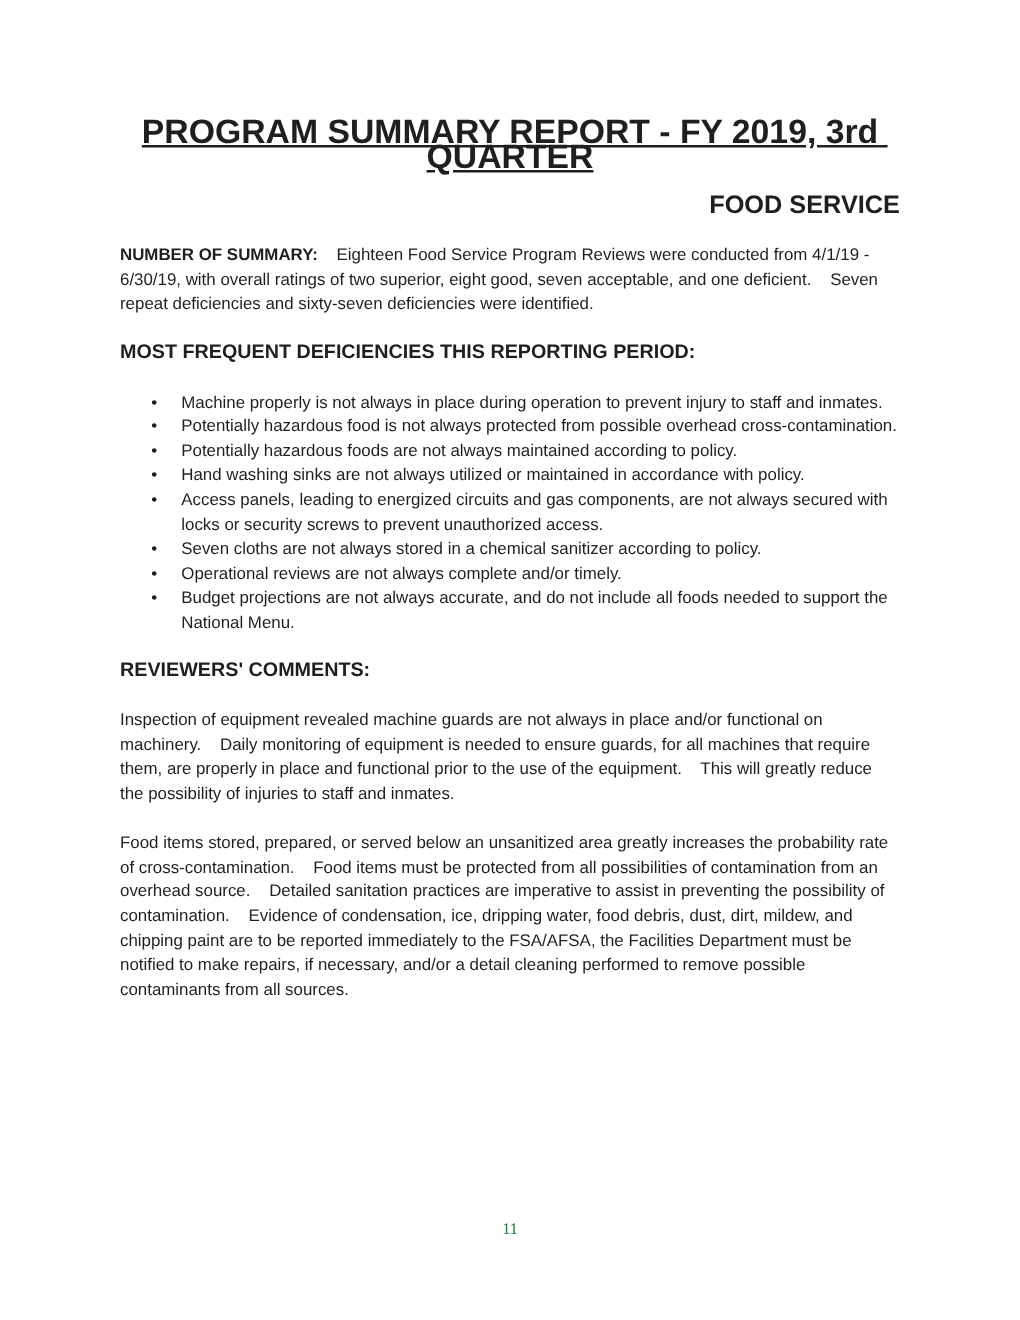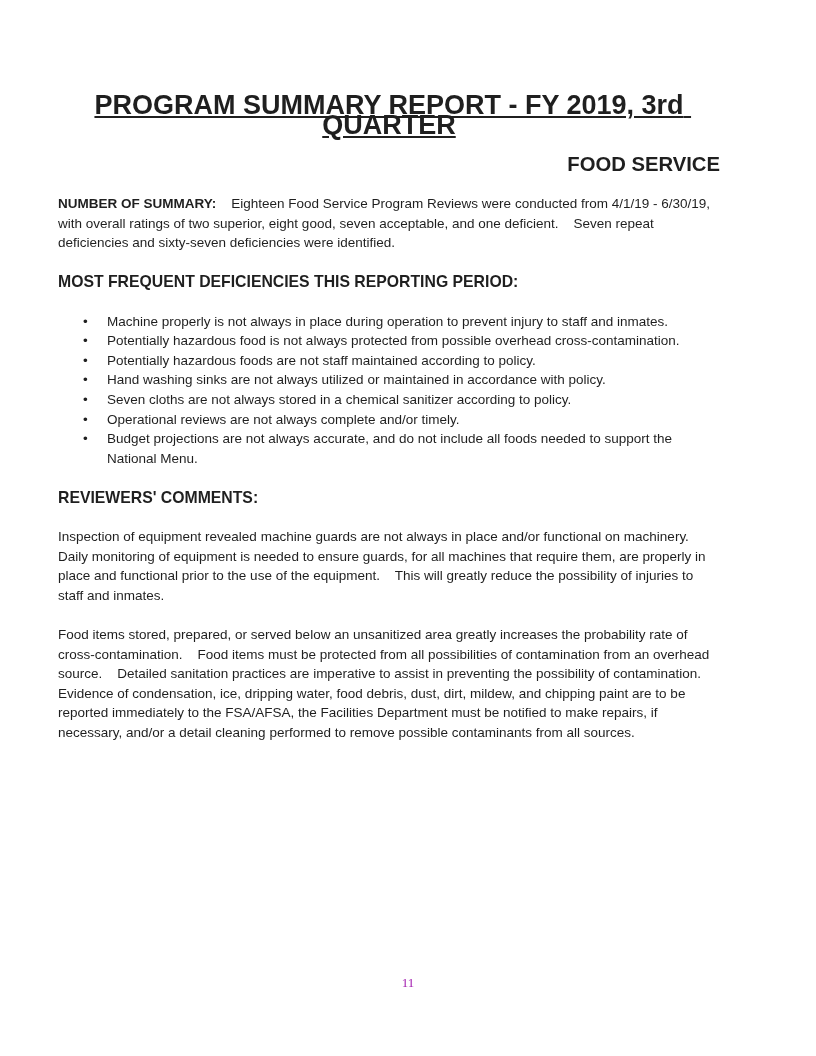--- a/index.html
+++ b/index.html
@@ -7,21 +7,21 @@
     padding: 0;
     background: #ffffff;
   }
   .page {
     position: relative;
     width: 816px;
     height: 1056px;
     margin: 0 auto;
     background: #ffffff;
     box-sizing: border-box;
-    padding: 96px 96px 0 58px;
+    padding: 96px 96px 0 96px;
     font-family: "Liberation Sans", sans-serif;
     font-size: 13.5px;
     line-height: 19.6px;
     color: #1f1f1f;
     overflow: hidden;
   }
   .title {
     text-align: center;
     font-weight: bold;
     text-decoration: underline;
@@ -65,41 +65,42 @@
   }
   .footer {
     position: absolute;
     left: 0;
     right: 0;
     bottom: 66px;
     text-align: center;
     font-family: "Liberation Serif", serif;
     font-size: 13px;
     line-height: 15px;
-    color: #a21caf;
+    color: #15803d;
   }
 </style>
 </head>
 <body>
 
 <div class="page">
 
   <h1 class="title">PROGRAM SUMMARY REPORT - FY 2019, 3rd QUARTER</h1>
 
   <h2 class="subtitle">FOOD SERVICE</h2>
 
   <p class="para"><span class="bold-run">NUMBER OF SUMMARY:</span><span>    Eighteen Food Service Program Reviews were conducted from 4/1/19 - 6/30/19, with overall ratings of two superior, eight good, seven acceptable, and one deficient.    Seven repeat deficiencies and sixty-seven deficiencies were identified.</span></p>
 
   <h3 class="section-heading">MOST FREQUENT DEFICIENCIES THIS REPORTING PERIOD:</h3>
 
   <ul class="bullets">
     <li>Machine properly is not always in place during operation to prevent injury to staff and inmates.</li>
     <li>Potentially hazardous food is not always protected from possible overhead cross-contamination.</li>
-    <li>Potentially hazardous foods are not staff maintained according to policy.</li>
+    <li>Potentially hazardous foods are not always maintained according to policy.</li>
     <li>Hand washing sinks are not always utilized or maintained in accordance with policy.</li>
+    <li>Access panels, leading to energized circuits and gas components, are not always secured with locks or security screws to prevent unauthorized access.</li>
     <li>Seven cloths are not always stored in a chemical sanitizer according to policy.</li>
     <li>Operational reviews are not always complete and/or timely.</li>
     <li>Budget projections are not always accurate, and do not include all foods needed to support the National Menu.</li>
   </ul>
 
   <h3 class="section-heading">REVIEWERS' COMMENTS:</h3>
 
   <p class="para">Inspection of equipment revealed machine guards are not always in place and/or functional on machinery.    Daily monitoring of equipment is needed to ensure guards, for all machines that require them, are properly in place and functional prior to the use of the equipment.    This will greatly reduce the possibility of injuries to staff and inmates.</p>
 
   <p class="para">Food items stored, prepared, or served below an unsanitized area greatly increases the probability rate of cross-contamination.    Food items must be protected from all possibilities of contamination from an overhead source.    Detailed sanitation practices are imperative to assist in preventing the possibility of contamination.    Evidence of condensation, ice, dripping water, food debris, dust, dirt, mildew, and chipping paint are to be reported immediately to the FSA/AFSA, the Facilities Department must be notified to make repairs, if necessary, and/or a detail cleaning performed to remove possible contaminants from all sources.</p>

